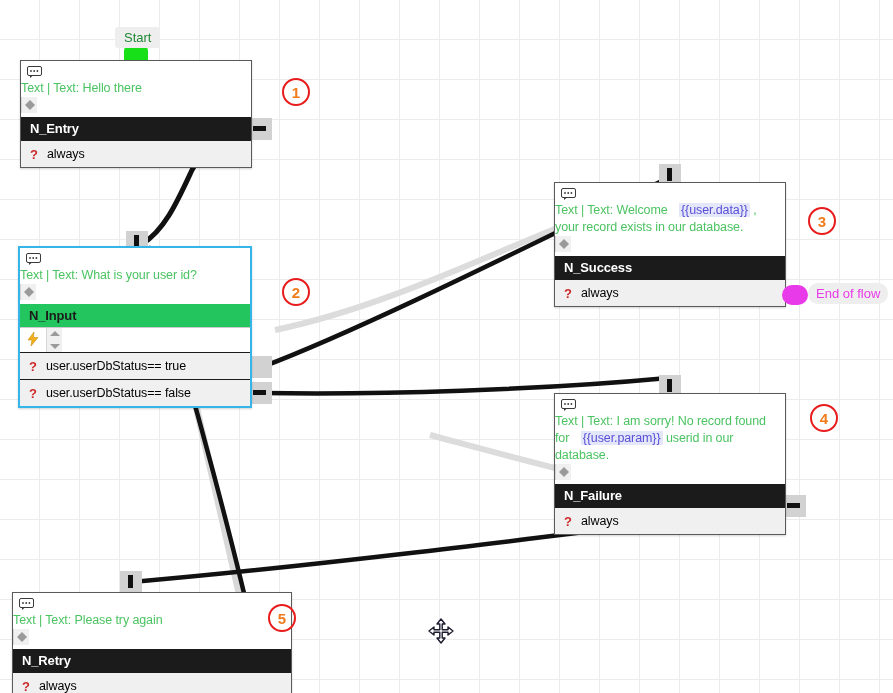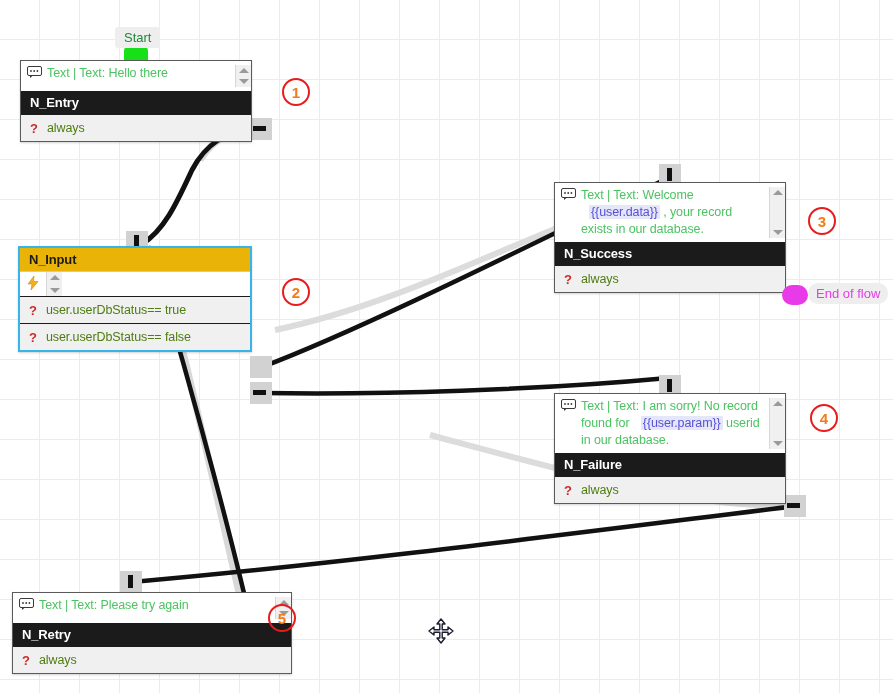--- a/index.html
+++ b/index.html
@@ -44,20 +44,21 @@
   }
 
   
   .msg-row {
     position: relative;
     display: flex;
     align-items: flex-start;
     background: #ffffff;
     padding: 4px 0 4px 0;
     min-height: 22px;
+    flex-direction: column;
   }
   .msg-icon {
     flex: 0 0 auto;
     width: 26px;
     text-align: center;
     padding-top: 1px;
     font-size: 12px;
     color: #4a4a4a;
     line-height: 1;
   }
@@ -82,21 +83,21 @@
     font-size: 13px;
     font-weight: bold;
     padding: 4px 0 4px 9px;
     letter-spacing: -0.15px;
   }
   .name-bar.dark {
     background: #1b1b1b;
     color: #ffffff;
   }
   .name-bar.amber {
-    background: #eab308;
+    background: #22c55e;
     color: #1b1b1b;
   }
 
   
   .util-row {
     position: relative;
     display: flex;
     align-items: center;
     background: #ffffff;
     border-top: 1px solid #c9c9c9;
@@ -131,21 +132,21 @@
     width: 26px;
     text-align: center;
     font-size: 13px;
     font-weight: bold;
     color: #cc2a2a;
     line-height: 1;
   }
   .cond-text {
     flex: 1 1 auto;
     font-size: 12.5px;
-    color: #4d7c0f;
+    color: #000000;
     letter-spacing: -0.1px;
   }
 
   
   .vscroll {
     flex: 0 0 auto;
     width: 16px;
     align-self: stretch;
     background: #f0f0f0;
     border-left: 1px solid #d6d6d6;
@@ -306,20 +307,36 @@
   <div class="badge" style="left:282px; top:78px;">1</div>
 
   <div class="port in" style="left:126px; top:231px;">
     <div class="stub"></div>
   </div>
   <div class="port out" style="left:250px; top:356px;"></div>
   <div class="port out" style="left:250px; top:382px;">
     <div class="stub"></div>
   </div>
   <div class="node selected" style="left:18px; top:246px; width:234px;">
+    <div class="msg-row">
+      <div class="msg-icon">
+        <svg width="15" height="12" viewBox="0 0 15 12" xmlns="http://www.w3.org/2000/svg">
+          <rect x="0.5" y="0.5" width="14" height="9" rx="1.5" fill="#fff" stroke="#3a3a3a"></rect>
+          <path d="M3 9.5 L3 12 L6 9.5 Z" fill="#3a3a3a"></path>
+          <circle cx="4" cy="5" r="0.9" fill="#3a3a3a"></circle>
+          <circle cx="7.2" cy="5" r="0.9" fill="#3a3a3a"></circle>
+          <circle cx="10.4" cy="5" r="0.9" fill="#3a3a3a"></circle>
+        </svg>
+      </div>
+      <div class="msg-text">Text | Text: What is your user id?</div>
+      <div class="vscroll">
+        <div class="tri up"></div>
+        <div class="tri down"></div>
+      </div>
+    </div>
     <div class="name-bar amber">N_Input</div>
     <div class="util-row">
       <div class="util-icon">
         <svg width="14" height="14" viewBox="0 0 14 14" xmlns="http://www.w3.org/2000/svg">
           <path d="M8 0 L2 8 L6 8 L5 14 L12 5.5 L7.5 5.5 Z" fill="#f2b01e" stroke="#c98c0c" stroke-width="0.6"></path>
         </svg>
       </div>
       <div class="vscroll">
         <div class="tri up"></div>
         <div class="tri down"></div>

